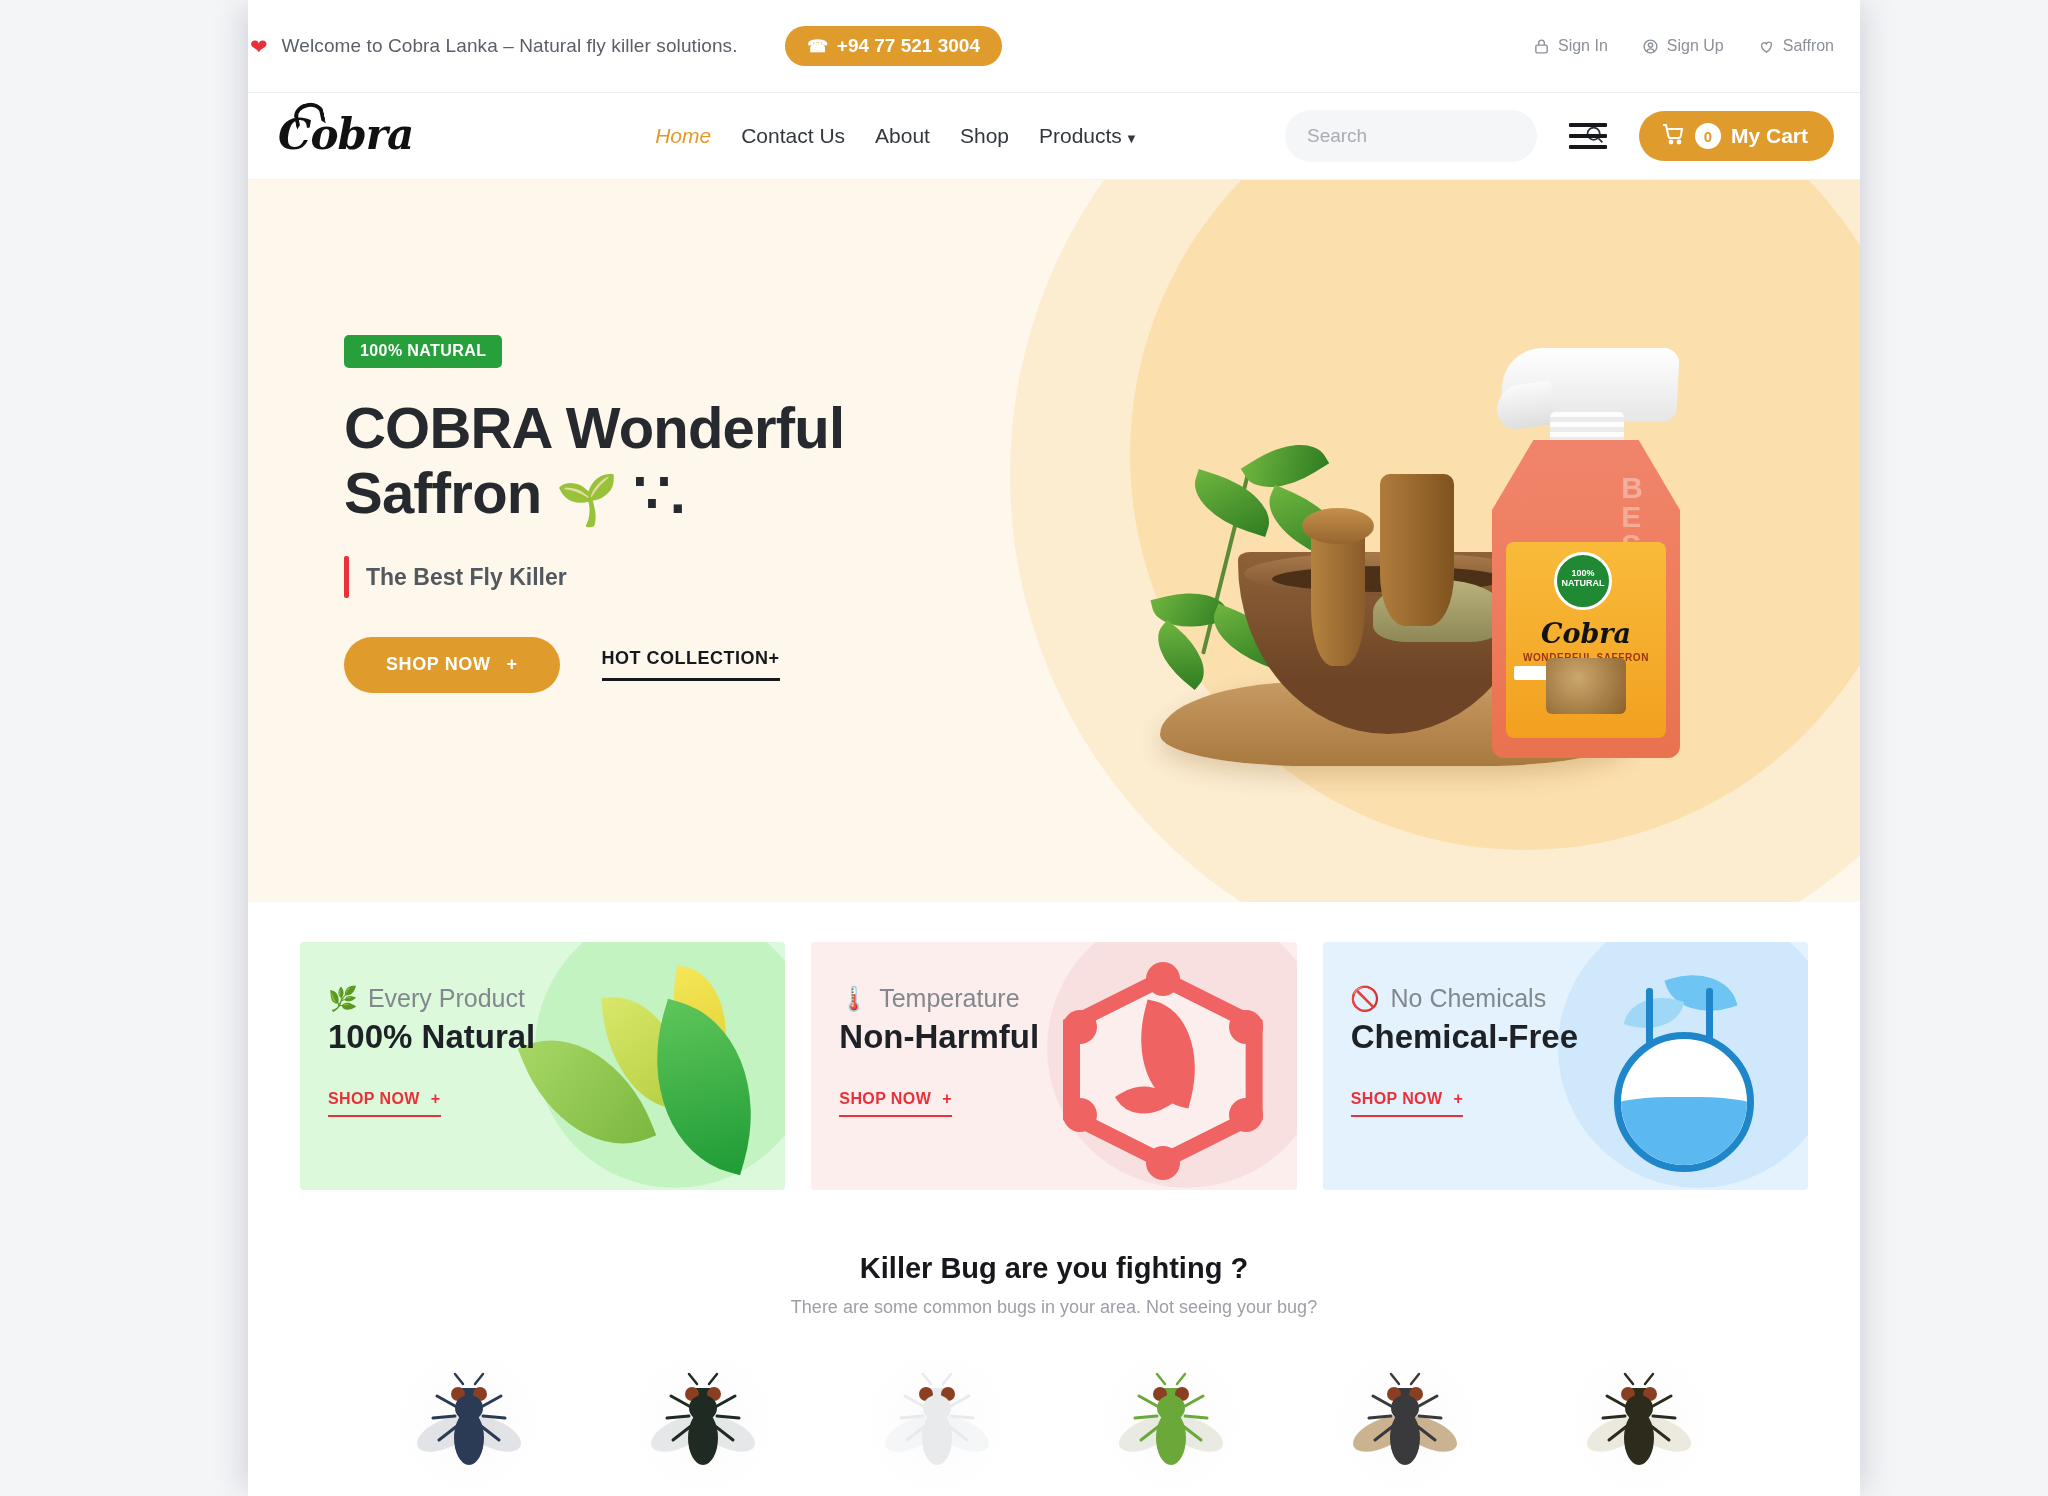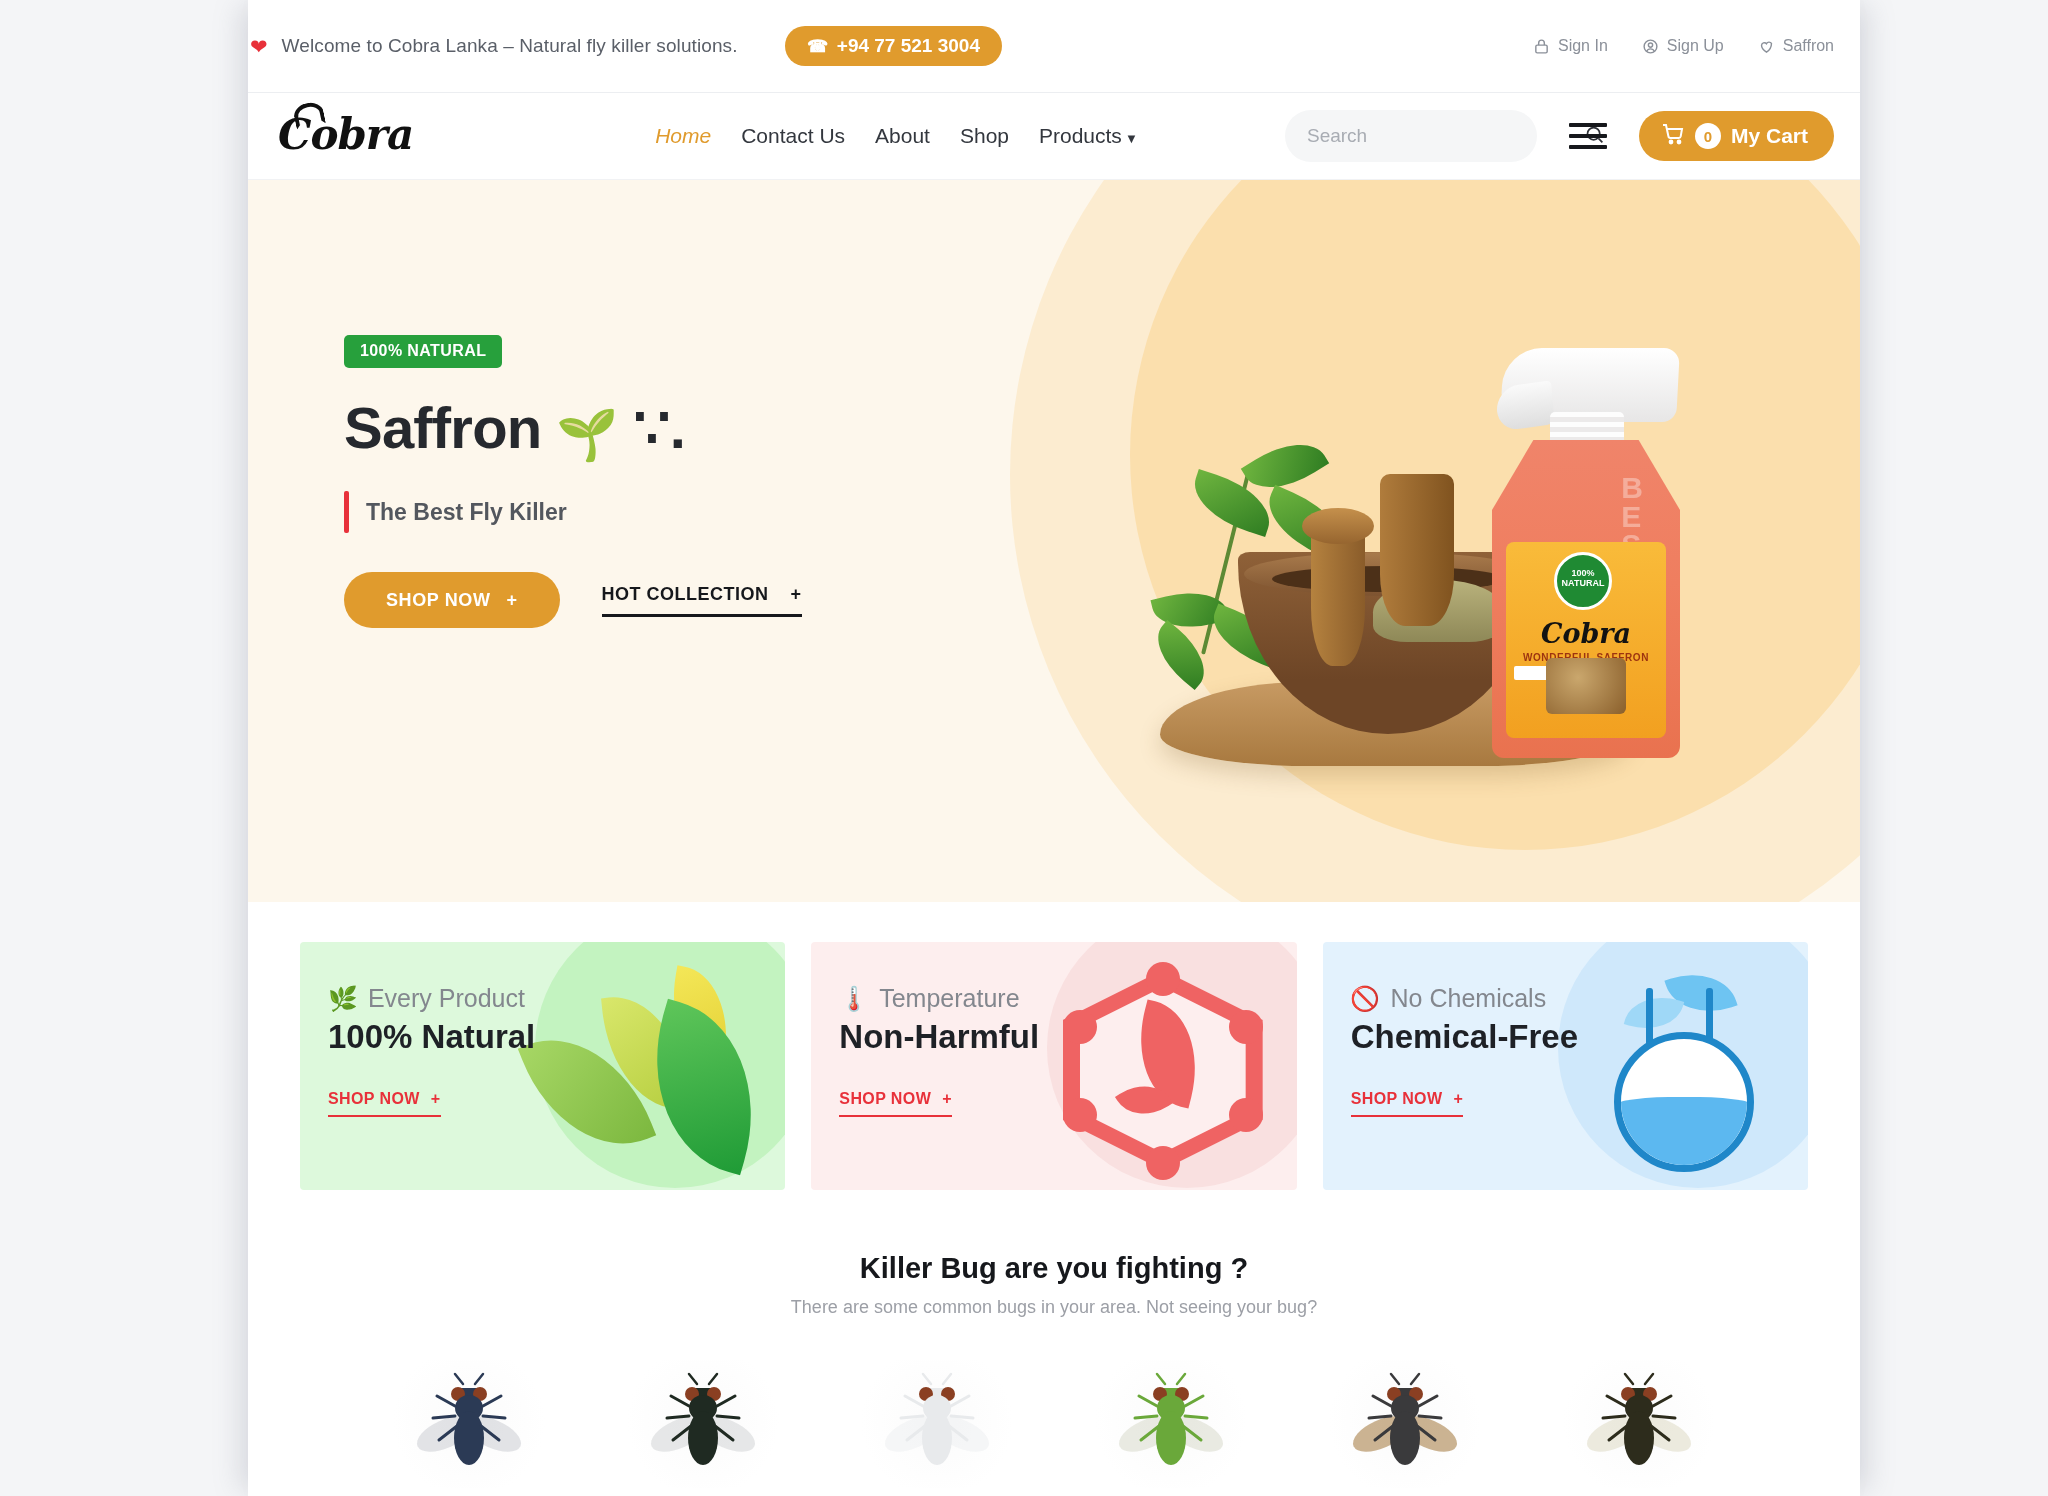--- a/index.html
+++ b/index.html
@@ -123,21 +123,21 @@
   .hero-cta { margin-top: 46px; display: flex; align-items: center; gap: 42px; }
   .btn-shop {
     background: #e09b2d; color: #fff; border: 0; border-radius: 30px;
     height: 56px; padding: 0 42px; font-size: 18px; font-weight: bold;
     letter-spacing: .6px; cursor: pointer; font-family: inherit;
     display: flex; align-items: center; gap: 16px;
   }
   .link-hot {
     font-size: 18px; font-weight: bold; letter-spacing: .5px; color: #16181c;
     border-bottom: 3px solid #16181c; padding-bottom: 9px; cursor: pointer;
-    display: flex; align-items: center; gap: 22px;
+    display: flex; align-items: center; gap: 0;
   }
 
   
   .hero-art { position: absolute; right: 62px; bottom: 108px; width: 680px; height: 540px; z-index: 2; }
   .board {
     position: absolute; left: 42px; bottom: 28px; width: 470px; height: 84px;
     background: linear-gradient(180deg,#c79a63,#a8793f); border-radius: 50%/100% 100% 60% 60%;
     box-shadow: 0 10px 22px rgba(120,80,30,.22);
   }
   .bowl {
@@ -437,20 +437,21 @@
   </div>
 
   <div class="hero">
     <div class="hero-blob1"></div>
     <div class="hero-blob2"></div>
 
     <div class="hero-inner">
       <div class="hero-copy">
         <div class="badge">100% NATURAL</div>
         <div class="hero-title">
+          <div>COBRA Wonderful</div>
           <div>
             <span>Saffron</span>
             <span class="sprout">🌱</span>
             <span>∵.</span>
           </div>
         </div>
         <div class="hero-sub">The Best Fly Killer</div>
         <div class="hero-cta">
           <button class="btn-shop">
             <span>SHOP NOW</span>

